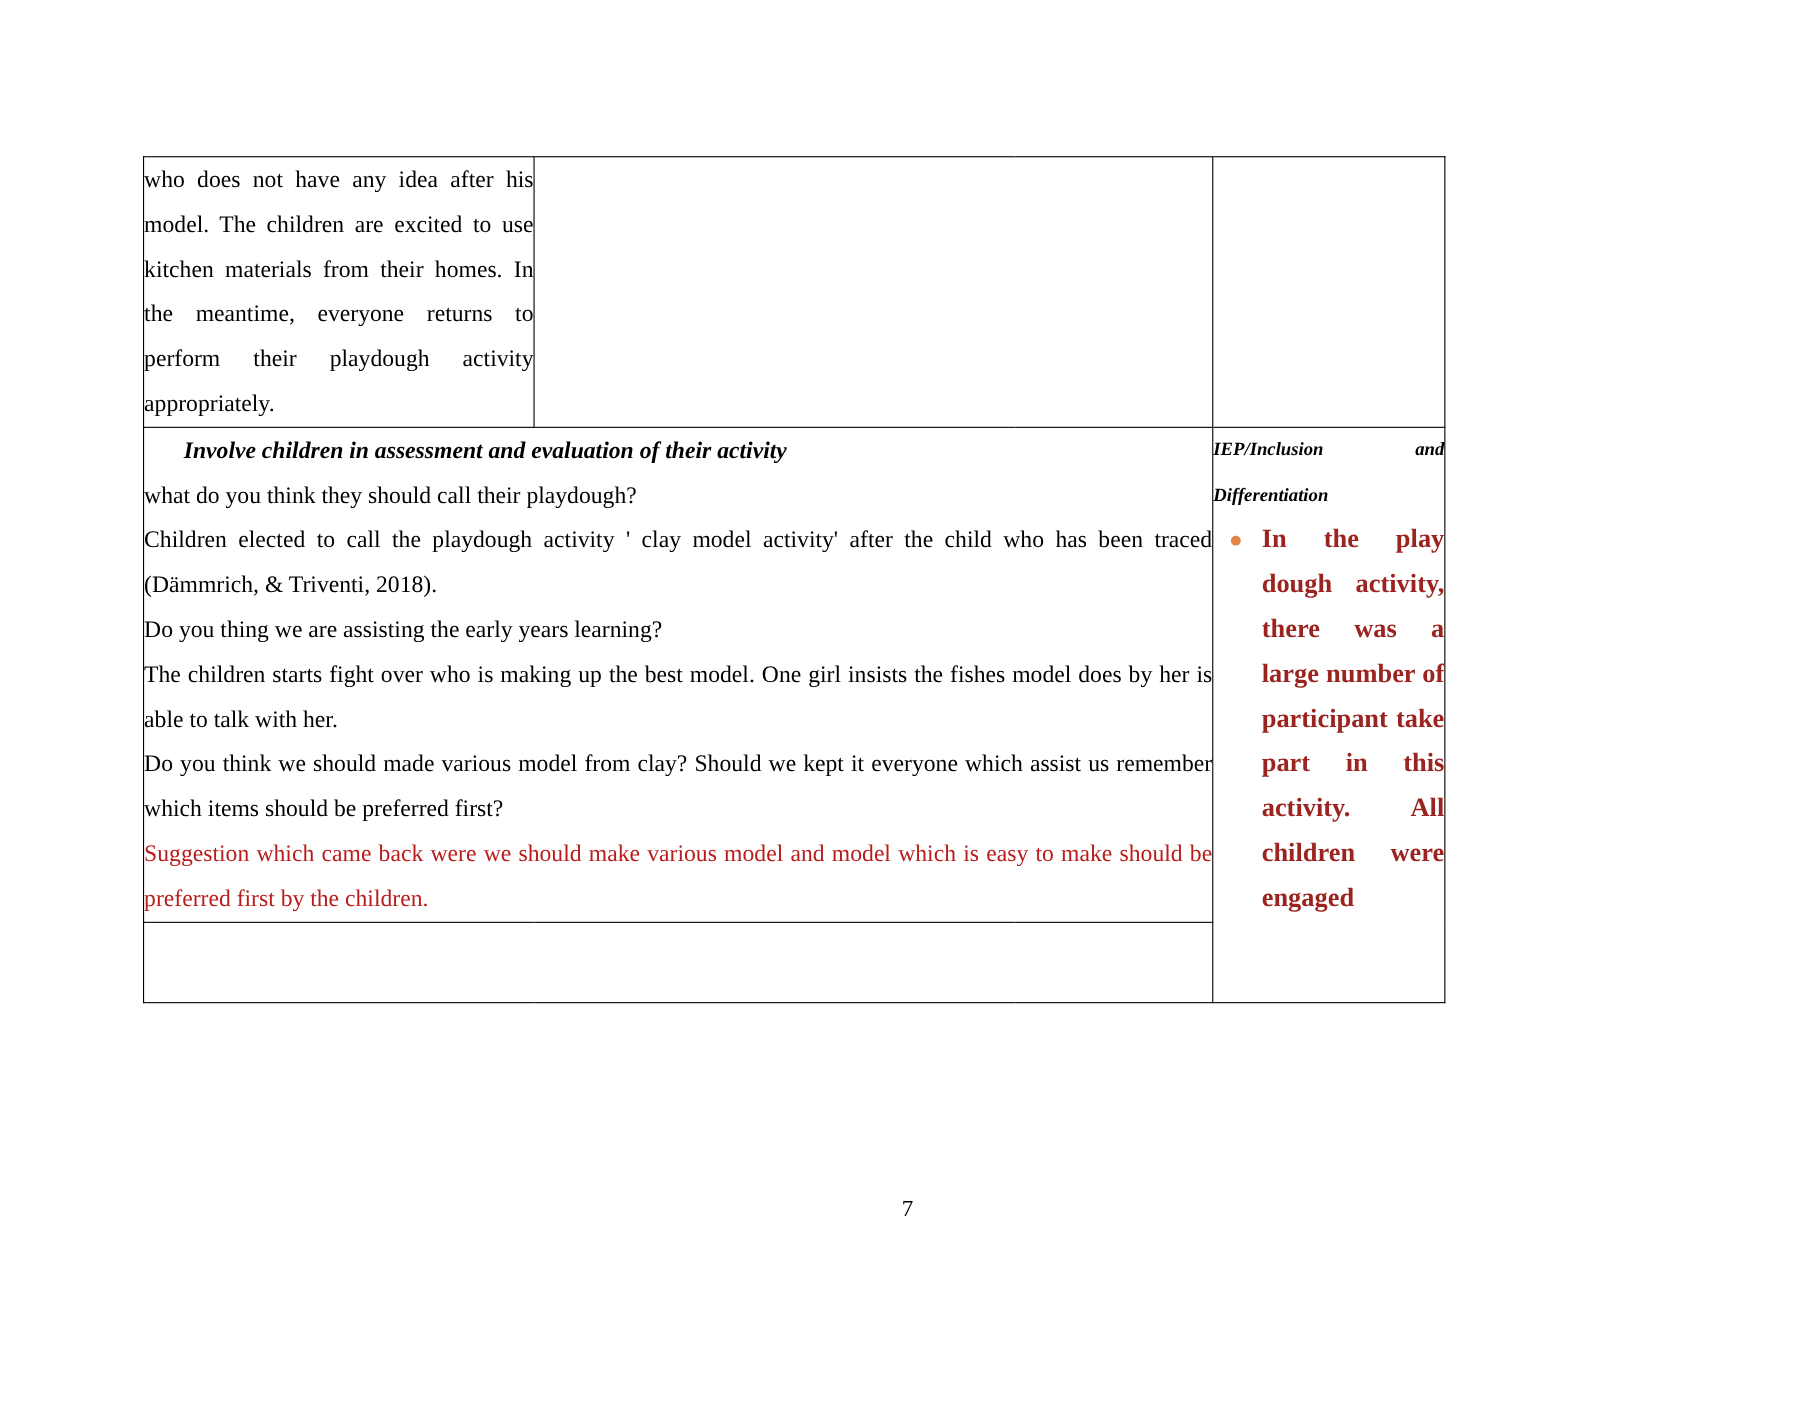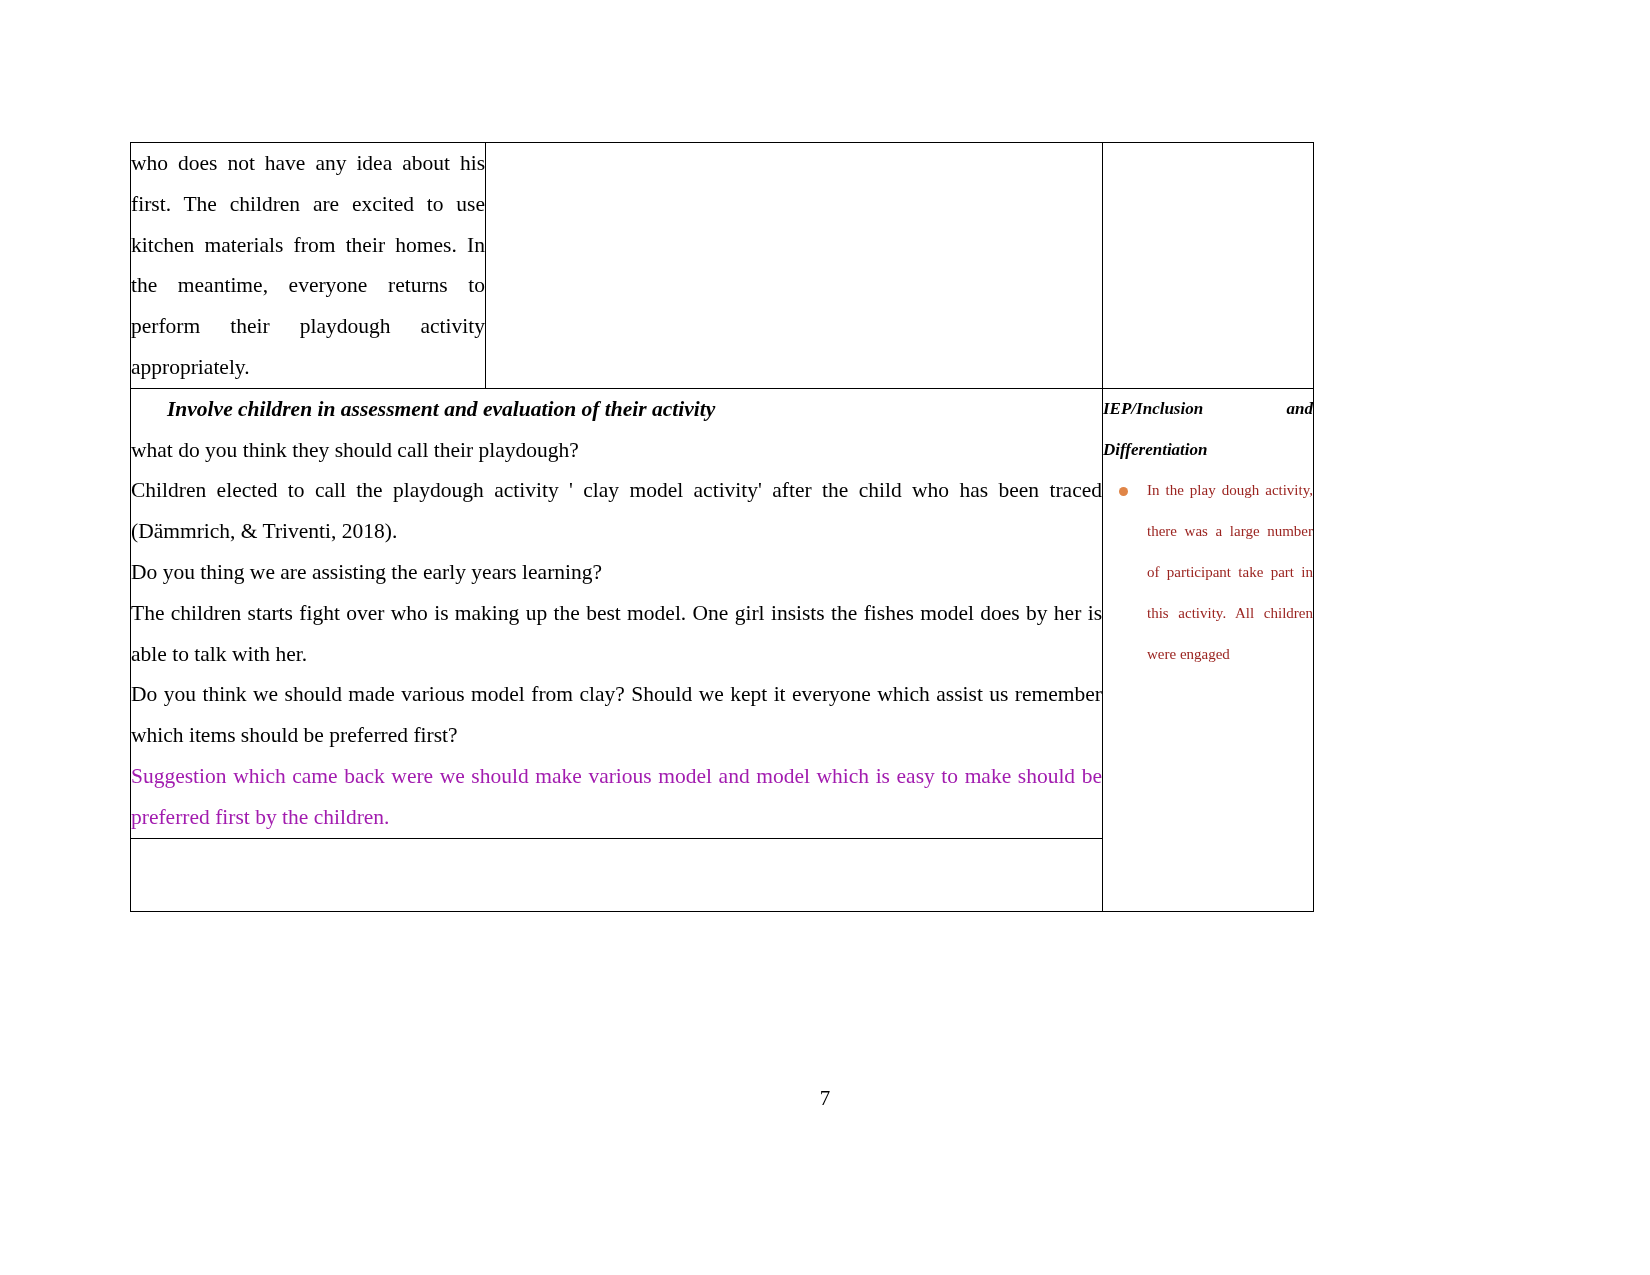--- a/index.html
+++ b/index.html
@@ -70,21 +70,21 @@
 
   .main-p {
     margin: 0;
     font-size: 21.5px;
     line-height: 40.8px;
     text-align: justify;
     text-justify: inter-word;
   }
   .main-p.bi { font-weight: bold; font-style: italic; margin-left: 36px; }
   .main-p.b  { font-weight: normal; }
-  .main-p.red { color: #a21caf; }
+  .main-p.red { color: #b91c1c; }
 
   
   .cell-strip {
     height: 72px;
   }
 
   
   .iep-head {
     margin: 0;
     font-size: 17px;
@@ -95,25 +95,26 @@
     text-justify: inter-word;
   }
   .iep-list {
     margin: 0;
     padding: 0;
     list-style: none;
   }
   .iep-item {
     position: relative;
     padding-left: 44px;
-    font-size: 15px;
+    font-size: 24px;
     line-height: 40.8px;
     color: #9b2420;
     text-align: justify;
     text-justify: inter-word;
+    font-weight: bold;
   }
   .iep-bullet {
     position: absolute;
     left: 16px;
     top: 17px;
     width: 9px;
     height: 9px;
     border-radius: 50%;
     background: #e08547;
   }
@@ -138,21 +139,21 @@
     <colgroup>
       <col style="width:355px">
       <col style="width:437px">
       <col style="width:180px">
       <col style="width:211px">
     </colgroup>
 
     <tbody>
         <tr>
       <td class="cell-cont">
-        <p class="cont-text">who does not have any idea about his first. The children are excited to use kitchen materials from their homes. In the meantime, everyone returns to perform their playdough activity appropriately.</p>
+        <p class="cont-text">who does not have any idea after his model. The children are excited to use kitchen materials from their homes. In the meantime, everyone returns to perform their playdough activity appropriately.</p>
       </td>
       <td class="cell-empty-mid" colspan="2"></td>
       <td class="cell-empty-right"></td>
     </tr>
 
     <tr>
       <td class="cell-main" colspan="3">
         <p class="main-p bi">Involve children in assessment and evaluation of their activity</p>
         <p class="main-p b">what do you think they should call their playdough?</p>
         <p class="main-p">Children elected to call the playdough activity ' clay model activity' after the child who has been traced (Dämmrich, &amp; Triventi, 2018).</p>

